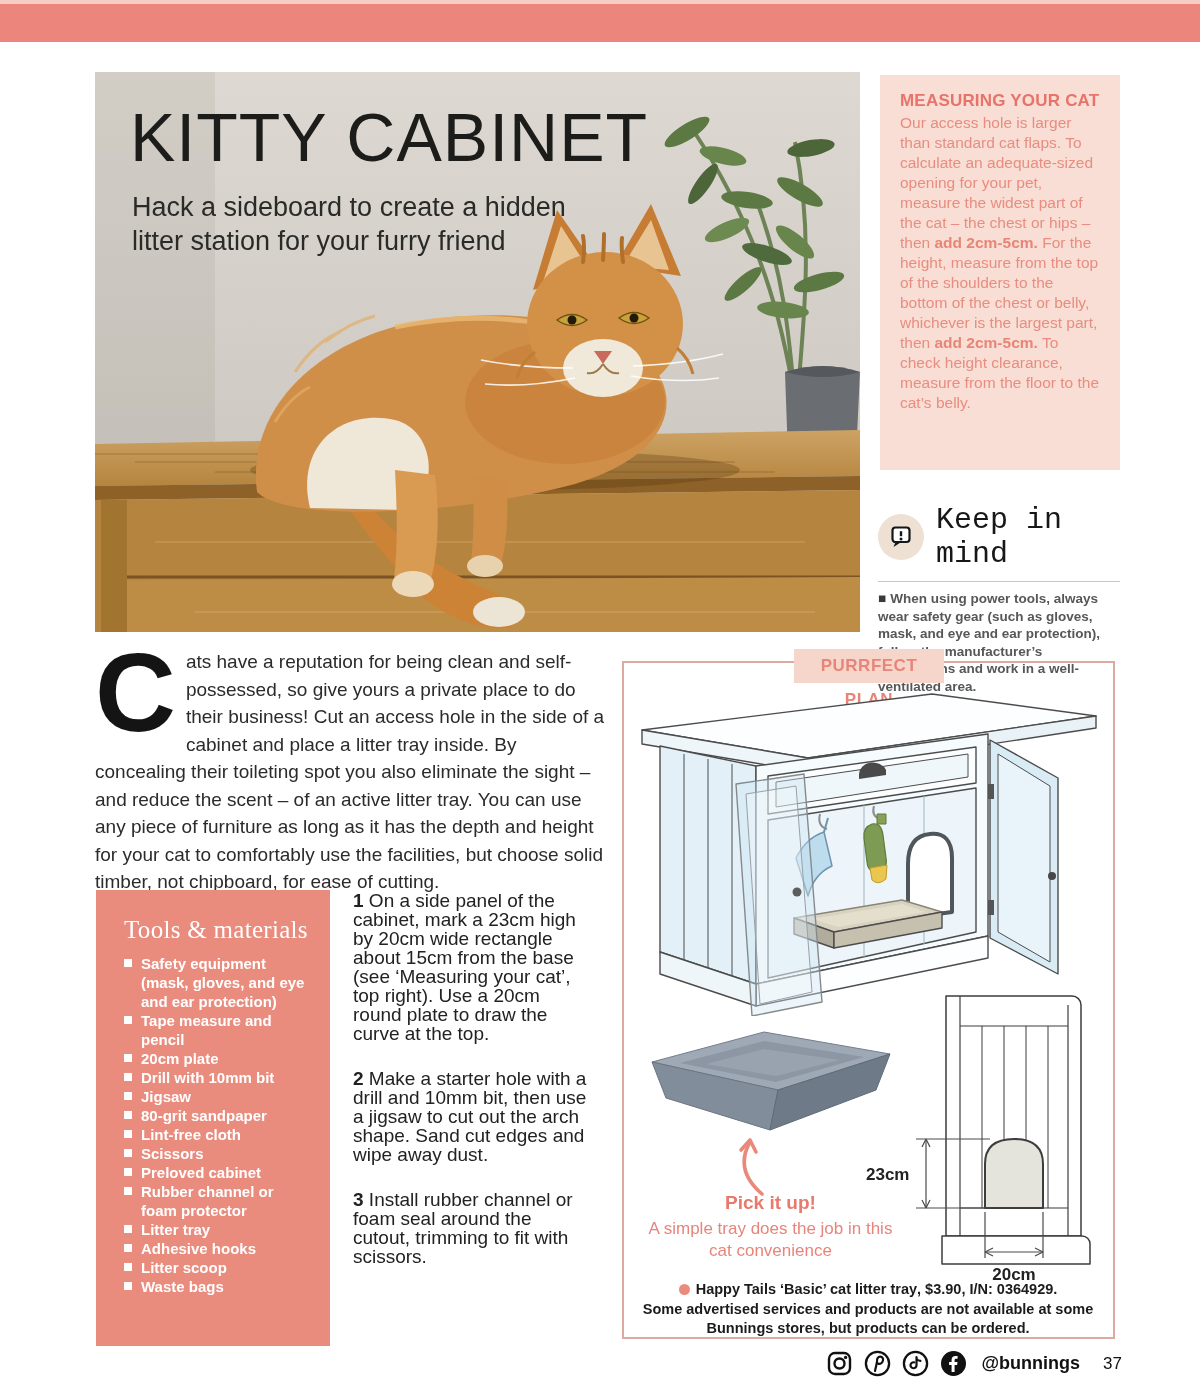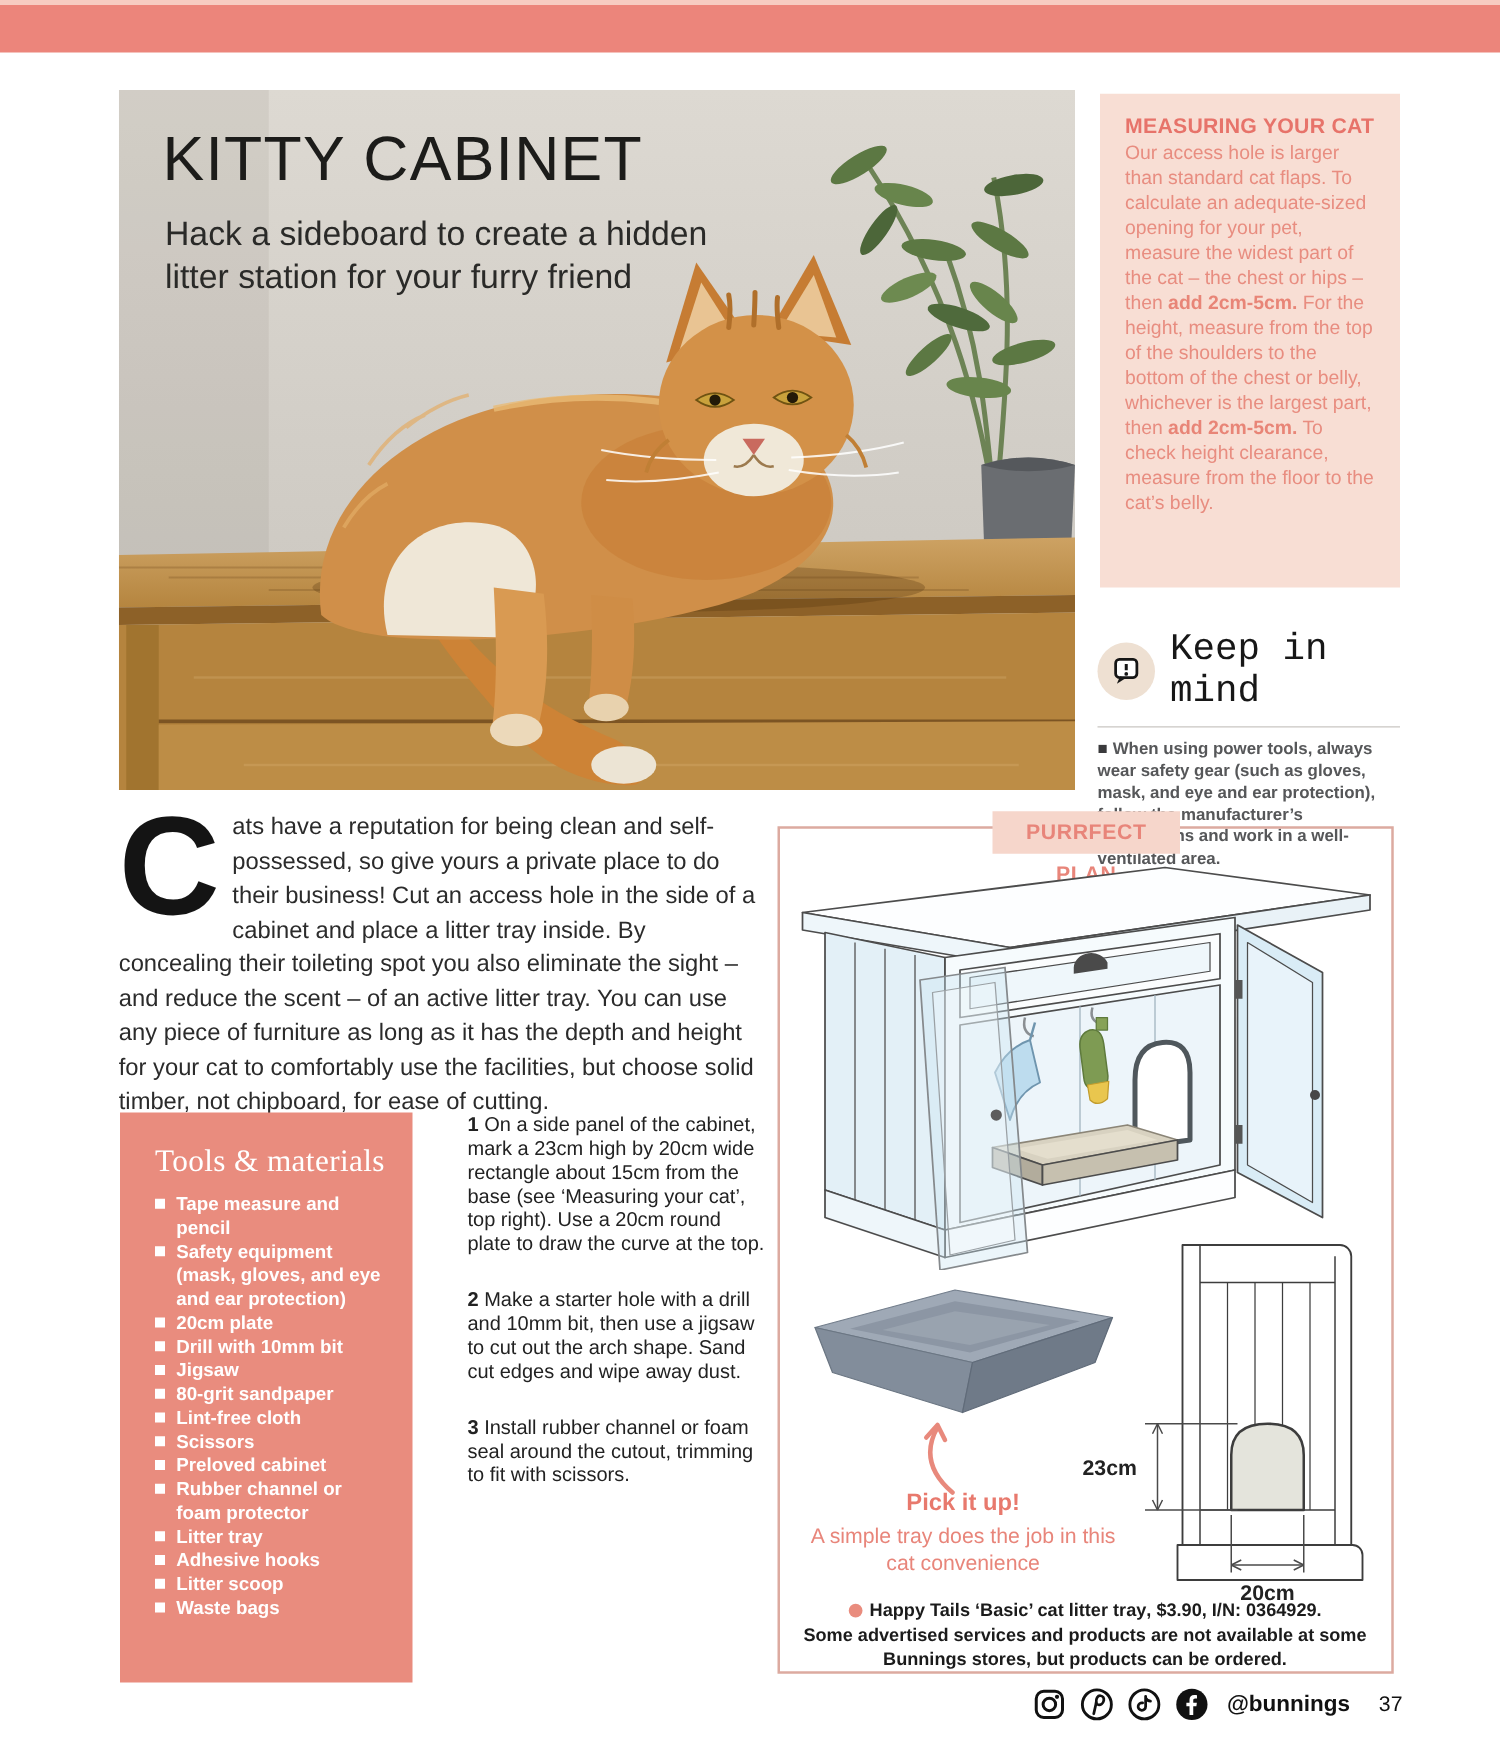--- a/index.html
+++ b/index.html
@@ -7,21 +7,21 @@
         font-family:"Liberation Sans",sans-serif;color:#262626;}
 
   
   .topstrip{position:absolute;left:0;top:0;width:1200px;height:4px;background:#f7ccc2;}
   .topbar{position:absolute;left:0;top:4px;width:1200px;height:38px;background:#ec857b;}
 
   
   .photo{position:absolute;left:95px;top:72px;width:765px;height:560px;overflow:hidden;}
   .photo svg{display:block;width:100%;height:100%;}
   .hero-text{position:absolute;left:130px;top:98px;width:520px;}
-  .hero-text h1{margin:0;font-size:50px;font-weight:400;letter-spacing:1px;color:#1c1c1a;}
+  .hero-text h1{margin:0;font-size:68px;font-weight:400;letter-spacing:1px;color:#1c1c1a;}
   .hero-text p{margin:14px 0 0 2px;font-size:27px;line-height:34px;color:#2a2a28;width:480px;}
 
   
   .m-box{position:absolute;left:880px;top:75px;width:240px;height:395px;background:#f8ded4;
          box-sizing:border-box;padding:16px 20px;}
   .m-box h2{margin:0 0 2px 0;font-size:17px;font-weight:bold;color:#e7736a;letter-spacing:.2px;}
   .m-box .m-body{font-size:15.5px;line-height:20px;color:#e88d80;}
   .m-box .m-body b{font-weight:bold;color:#e88577;}
 
   
@@ -40,21 +40,21 @@
   
   .tools{position:absolute;left:96px;top:890px;width:234px;height:456px;background:#e98c7e;
          box-sizing:border-box;padding:26px 20px 0 28px;}
   .tools h3{margin:0 0 10px 0;font-family:"Liberation Serif",serif;font-weight:400;
             font-size:25px;color:#ffffff;letter-spacing:.3px;}
   .tools ul{list-style:none;margin:0;padding:0;}
   .tools li{display:flex;gap:9px;font-size:15px;line-height:19px;font-weight:bold;color:#ffffff;}
   .tools .sq{width:8px;height:8px;background:#fff;flex:none;margin-top:5px;}
 
   
-  .steps{position:absolute;left:374px;top:891px;width:240px;font-size:16px;line-height:19px;color:#222;}
+  .steps{position:absolute;left:353px;top:891px;width:240px;font-size:19px;line-height:19px;color:#222;}
   .step{margin:0;}
   .step + .step{margin-top:26px;}
   .step b{font-weight:bold;}
   .end-dot{display:inline-block;width:12px;height:12px;border-radius:50%;background:#e98c7e;
            margin-left:4px;vertical-align:-1px;}
 
   
   .plan-box{position:absolute;left:622px;top:661px;width:489px;height:674px;border:2px solid #dcaaa0;}
   .plan-badge{position:absolute;left:794px;top:649px;width:150px;height:34px;line-height:34px;
               background:#f6d6cb;color:#e8857a;font-weight:bold;font-size:17px;text-align:center;
@@ -188,25 +188,25 @@
 
   <div class="intro">
     <span class="dropcap">C</span><span>ats have a reputation for being clean and self-possessed, so give yours a private place to do their business! Cut an access hole in the side of a cabinet and place a litter tray inside. By concealing their toileting spot you also eliminate the sight – and reduce the scent – of an active litter tray. You can use any piece of furniture as long as it has the depth and height for your cat to comfortably use the facilities, but choose solid timber, not chipboard, for ease of cutting.</span>
   </div>
 
   <div class="tools">
     <h3>Tools &amp; materials</h3>
     <ul>
         <li>
           <span class="sq"></span>
+          <span>Safety equipment (mask, gloves, and eye and ear protection)</span>
+        </li>
+        <li>
+          <span class="sq"></span>
           <span>Tape measure and pencil</span>
-        </li>
-        <li>
-          <span class="sq"></span>
-          <span>Safety equipment (mask, gloves, and eye and ear protection)</span>
         </li>
         <li>
           <span class="sq"></span>
           <span>20cm plate</span>
         </li>
         <li>
           <span class="sq"></span>
           <span>Drill with 10mm bit</span>
         </li>
         <li>

